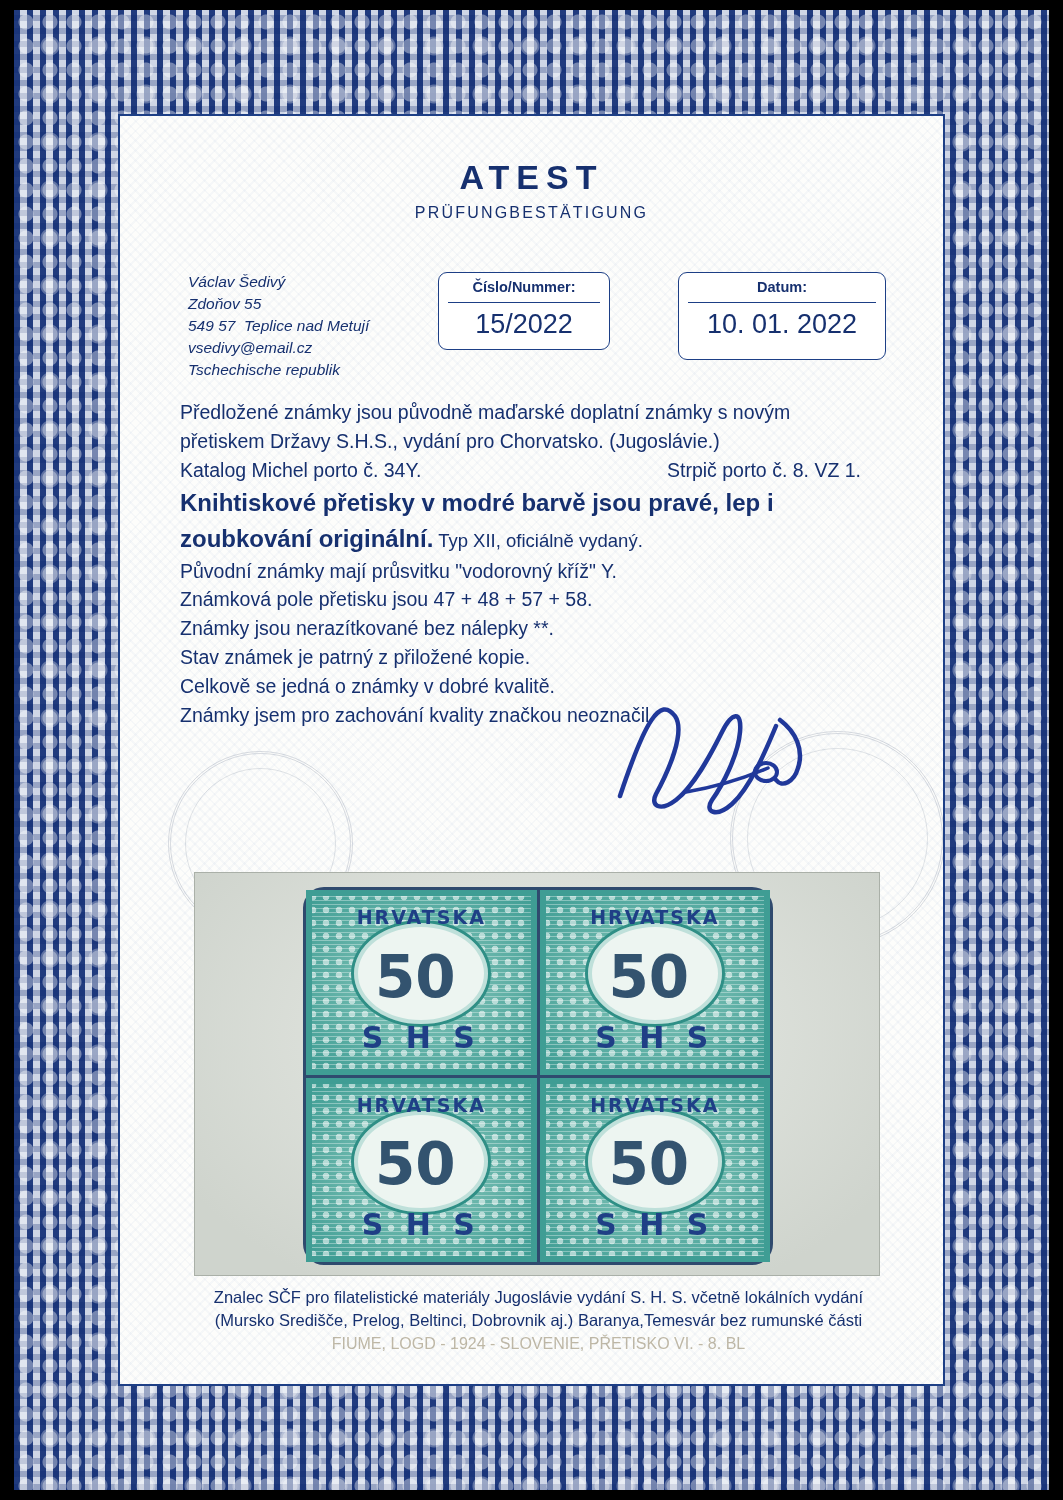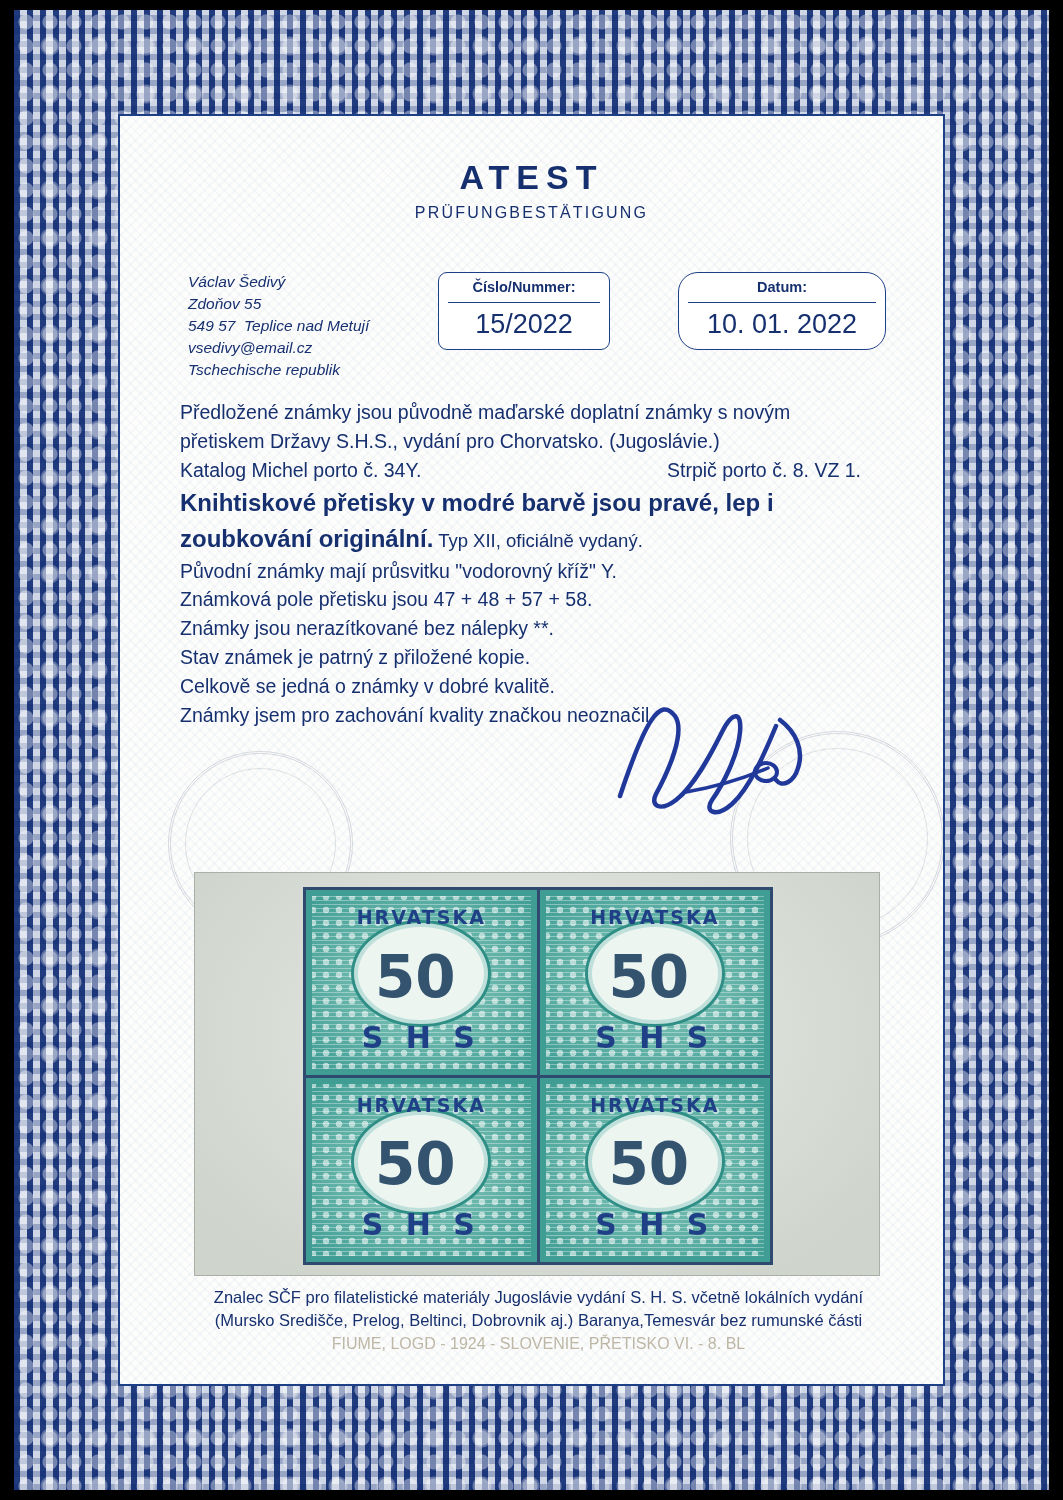--- a/index.html
+++ b/index.html
@@ -102,21 +102,21 @@
   #address div { white-space: pre; }
 
   
   .infobox {
     position: absolute;
     border: 1.6px solid #1d3f86;
     border-radius: 9px;
     background: #ffffff;
   }
   #box-number { left: 318px; top: 156px; width: 172px; height: 78px; }
-  #box-date   { left: 558px; top: 156px; width: 208px; height: 78px; border-radius: 20px; }
+  #box-date   { left: 558px; top: 156px; width: 208px; height: 88px; }
   .infobox .ib-label {
     position: absolute; left: 0; right: 0; top: 6px;
     text-align: center;
     color: #16306f;
     font-size: 14.5px;
     font-weight: bold;
   }
   .infobox .ib-line {
     position: absolute; left: 9px; right: 9px; top: 29px;
     height: 1.4px; background: #1d3f86;
@@ -164,20 +164,21 @@
   #block4 {
     position: absolute;
     left: 108px; top: 14px;
     width: 470px; height: 378px;
     display: grid;
     grid-template-columns: 1fr 1fr;
     grid-template-rows: 1fr 1fr;
     background: #2f4a6e;
     padding: 3px;
     gap: 3px;
+    border-radius: 21px;
   }
   .stamp {
     position: relative;
     background:
       repeating-linear-gradient(0deg, rgba(255,255,255,0.35) 0 1px, transparent 1px 4px),
       radial-gradient(ellipse at 50% 50%, #e8f2ee 0 34%, #6fb9ae 36%, #3f9d94 100%);
     border: 6px solid #3f9d94;
     overflow: hidden;
   }
   .stamp::before {

